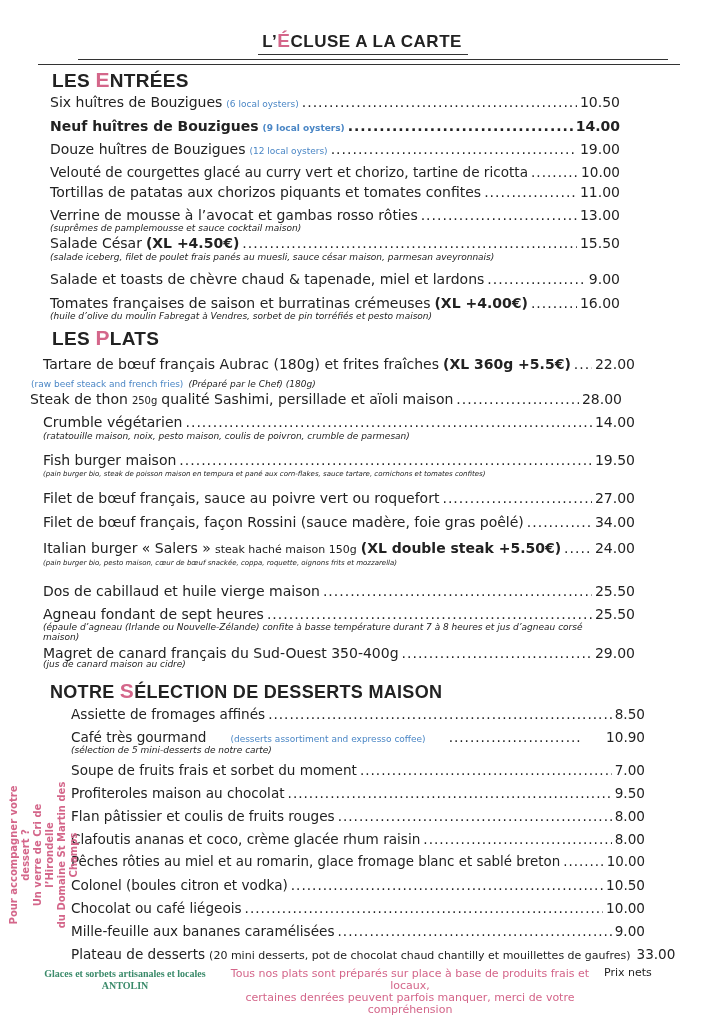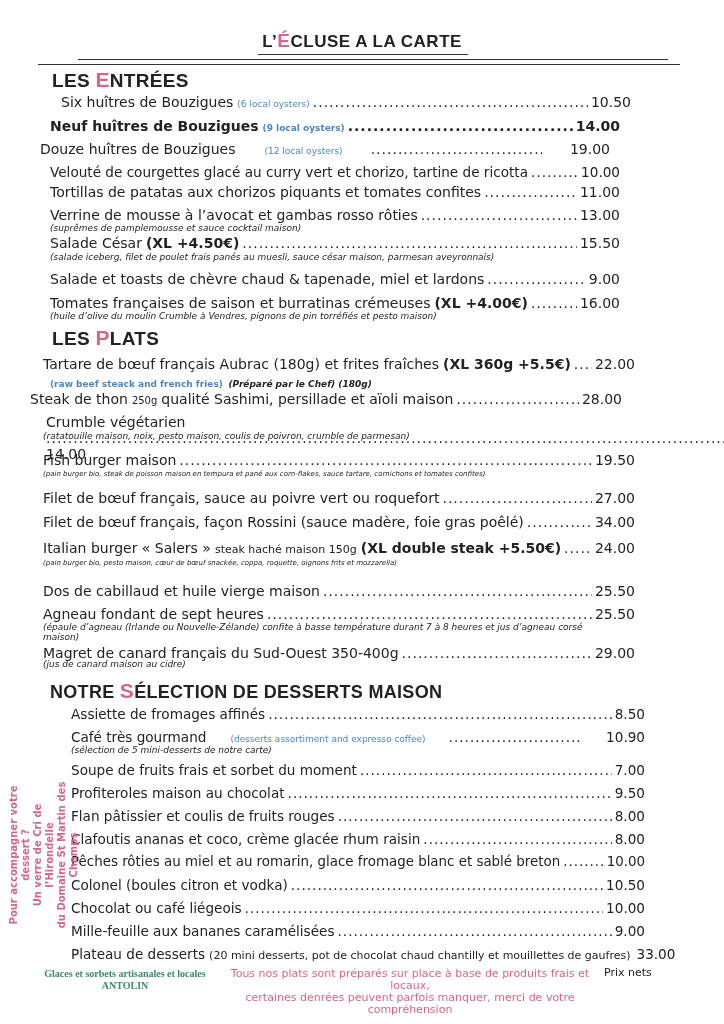--- a/index.html
+++ b/index.html
@@ -40,33 +40,33 @@
   <span>L’</span><span class="accent cap">É</span><span>CLUSE A LA CARTE</span>
 </div>
 <div class="rule" style="top:54px;left:258px;width:210px;"></div>
 <div class="rule" style="top:59px;left:78px;width:590px;"></div>
 <div class="rule" style="top:64px;left:38px;width:642px;"></div>
 
 <div class="section-heading" style="top:68px;left:52px;">
   <span>LES </span><span class="accent big">E</span><span>NTRÉES</span>
 </div>
 
-<div class="item" style="top:94px;left:61px;width:570px;">
+<div class="item" style="top:94px;left:50px;width:570px;">
   <span class="name">Six huîtres de Bouzigues</span>
   <span class="note-en">(6 local oysters)</span>
   <span class="dots"></span>
   <span class="price">10.50</span>
 </div>
 <div class="item" style="top:118px;left:50px;width:570px;font-weight:bold;">
   <span class="name">Neuf huîtres de Bouzigues</span>
   <span class="note-en">(9 local oysters)</span>
   <span class="dots"></span>
   <span class="price">14.00</span>
 </div>
-<div class="item" style="top:141px;left:40px;width:570px;gap:25px;">
+<div class="item" style="top:141px;left:50px;width:570px;">
   <span class="name">Douze huîtres de Bouzigues</span>
   <span class="note-en">(12 local oysters)</span>
   <span class="dots"></span>
   <span class="price">19.00</span>
 </div>
 <div class="item" style="top:164px;left:50px;width:570px;font-size:13.6px;">
   <span class="name">Velouté de courgettes glacé au curry vert et chorizo, tartine de ricotta</span>
   <span class="dots"></span>
   <span class="price">10.00</span>
 </div>
@@ -94,45 +94,45 @@
   <span class="name">Salade et toasts de chèvre chaud &amp; tapenade, miel et lardons</span>
   <span class="dots"></span>
   <span class="price">9.00</span>
 </div>
 <div class="item" style="top:295px;left:50px;width:570px;">
   <span class="name">Tomates françaises de saison et burratinas crémeuses</span>
   <span class="xl">(XL +4.00€)</span>
   <span class="dots"></span>
   <span class="price">16.00</span>
 </div>
-<div class="sub" style="top:311px;left:50px;">(huile d’olive du moulin Crumble à Vendres, pignons de pin torréfiés et pesto maison)</div>
+<div class="sub" style="top:311px;left:50px;">(huile d’olive du moulin Fabregat à Vendres, sorbet de pin torréfiés et pesto maison)</div>
 
 <div class="section-heading" style="top:326px;left:52px;">
   <span>LES </span><span class="accent big">P</span><span>LATS</span>
 </div>
 
 <div class="item" style="top:356px;left:43px;width:592px;">
   <span class="name">Tartare de bœuf français Aubrac (180g) et frites fraîches</span>
   <span class="xl">(XL 360g +5.5€)</span>
   <span class="dots"></span>
   <span class="price">22.00</span>
 </div>
-<div style="position:absolute;top:372px;left:50px;white-space:nowrap;font-weight:bold;">
+<div style="position:absolute;top:372px;left:31px;white-space:nowrap;">
   <span style="font-size:9px;color:#4a86c5;">(raw beef steack and french fries)</span>
   <span style="font-size:9px;font-style:italic;">(Préparé par le Chef) (180g)</span>
 </div>
 
 <div class="item" style="top:391px;left:30px;width:592px;">
   <span class="name">Steak de thon</span>
   <span class="small" style="margin:0 4px;">250g</span>
   <span class="name">qualité Sashimi, persillade et aïoli maison</span>
   <span class="dots"></span>
   <span class="price">28.00</span>
 </div>
-<div class="item" style="top:414px;left:43px;width:592px;flex-direction:column;">
+<div class="item" style="top:414px;left:43px;width:592px;">
   <span class="name">Crumble végétarien</span>
   <span class="dots"></span>
   <span class="price">14.00</span>
 </div>
 <div class="sub" style="top:431px;left:43px;">(ratatouille maison, noix, pesto maison, coulis de poivron, crumble de parmesan)</div>
 
 <div class="item" style="top:452px;left:43px;width:592px;">
   <span class="name">Fish burger maison</span>
   <span class="dots"></span>
   <span class="price">19.50</span>

